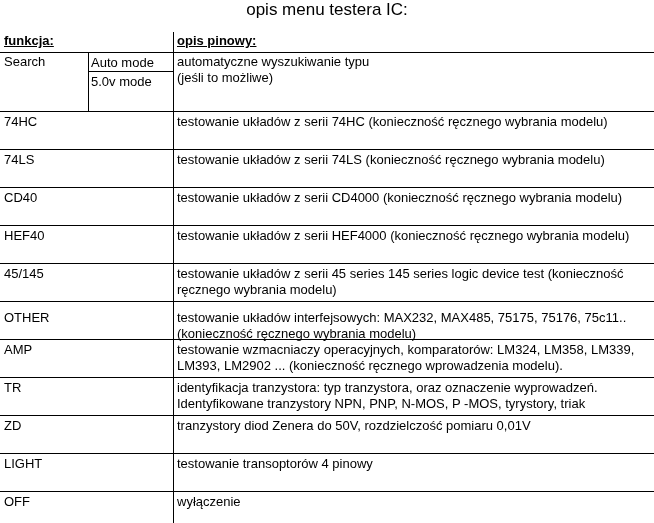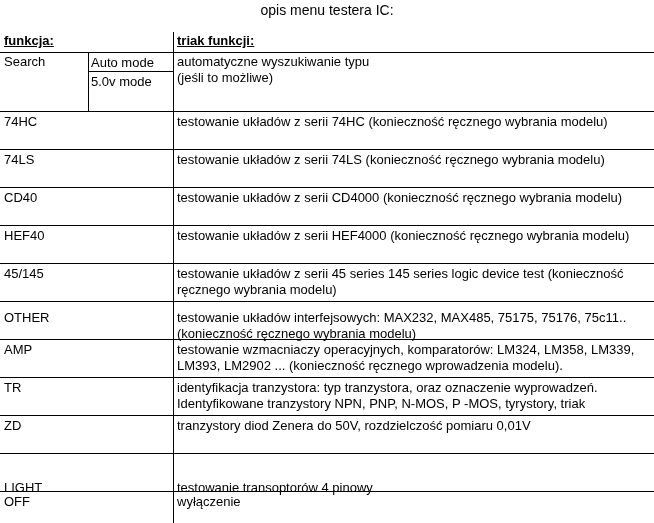--- a/index.html
+++ b/index.html
@@ -2,21 +2,21 @@
 <html><head>
   <meta charset="utf-8">
   <style>
     html, body { margin: 0; padding: 0; background: #ffffff; }
     body {
       width: 654px; height: 523px; position: relative; overflow: hidden;
       font-family: "Liberation Sans", sans-serif; font-size: 13px; color: #000;
     }
     .title {
       position: absolute; top: 2px; left: 0; width: 654px; text-align: center;
-      font-size: 14px; line-height: 16px;
+      font-size: 17px; line-height: 16px;
     }
     .vline {
       position: absolute; left: 173px; top: 32px; width: 1px; height: 491px; background: #000;
     }
     .hdr { position: absolute; top: 33px; font-weight: bold; text-decoration: underline; line-height: 16px; }
     .hdr-func { left: 4px; }
     .hdr-desc { left: 177px; }
     .hline { position: absolute; left: 0; width: 654px; height: 1px; background: #000; }
     .row { position: absolute; left: 0; width: 654px; }
     .cell-func { position: absolute; left: 4px; top: 2px; line-height: 16px; }
@@ -26,21 +26,21 @@
     .sub-item:last-child { border-bottom: none; }
   </style>
 </head>
 <body>
 
 <div class="title">opis menu testera IC:</div>
 
 <div class="vline"></div>
 
 <div class="hdr hdr-func">funkcja:</div>
-<div class="hdr hdr-desc">triak funkcji:</div>
+<div class="hdr hdr-desc">opis pinowy:</div>
 
 <div class="hline" style="top:52px"></div>
 
 <div class="row" style="top:52px;height:59px">
   <div class="cell-func">Search</div>
   <div class="sub" style="top:1px;height:58px">
     <div class="sub-item">Auto mode</div>
     <div class="sub-item">5.0v mode</div>
   </div>
   <div class="cell-desc" style="white-space:pre-line">automatyczne wyszukiwanie typu
@@ -87,21 +87,21 @@
     <div class="row" style="top: 378px; height: 37px;">
       <div class="cell-func">TR</div>
       <div class="cell-desc">identyfikacja tranzystora: typ tranzystora, oraz oznaczenie wyprowadzeń. Identyfikowane tranzystory NPN, PNP, N-MOS, P -MOS, tyrystory, triak</div>
     </div>
     <div class="hline" style="top: 415px;"></div>
     <div class="row" style="top: 416px; height: 37px;">
       <div class="cell-func">ZD</div>
       <div class="cell-desc">tranzystory diod Zenera do 50V, rozdzielczość pomiaru 0,01V</div>
     </div>
     <div class="hline" style="top: 453px;"></div>
-    <div class="row" style="top: 454px; height: 37px; margin-top: 24px;">
+    <div class="row" style="top: 454px; height: 37px;">
       <div class="cell-func">LIGHT</div>
       <div class="cell-desc">testowanie transoptorów 4 pinowy</div>
     </div>
     <div class="hline" style="top: 491px;"></div>
     <div class="row" style="top: 492px; height: 37px;">
       <div class="cell-func">OFF</div>
       <div class="cell-desc">wyłączenie</div>
     </div>
   </div>
 

